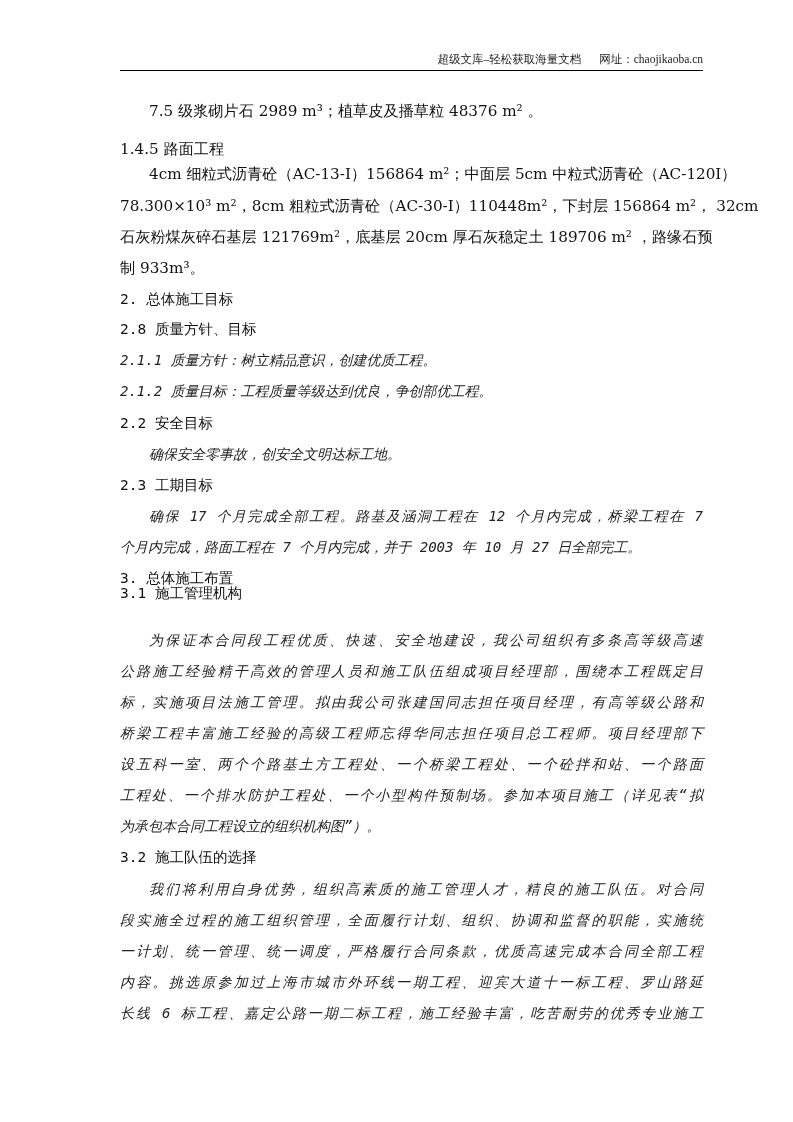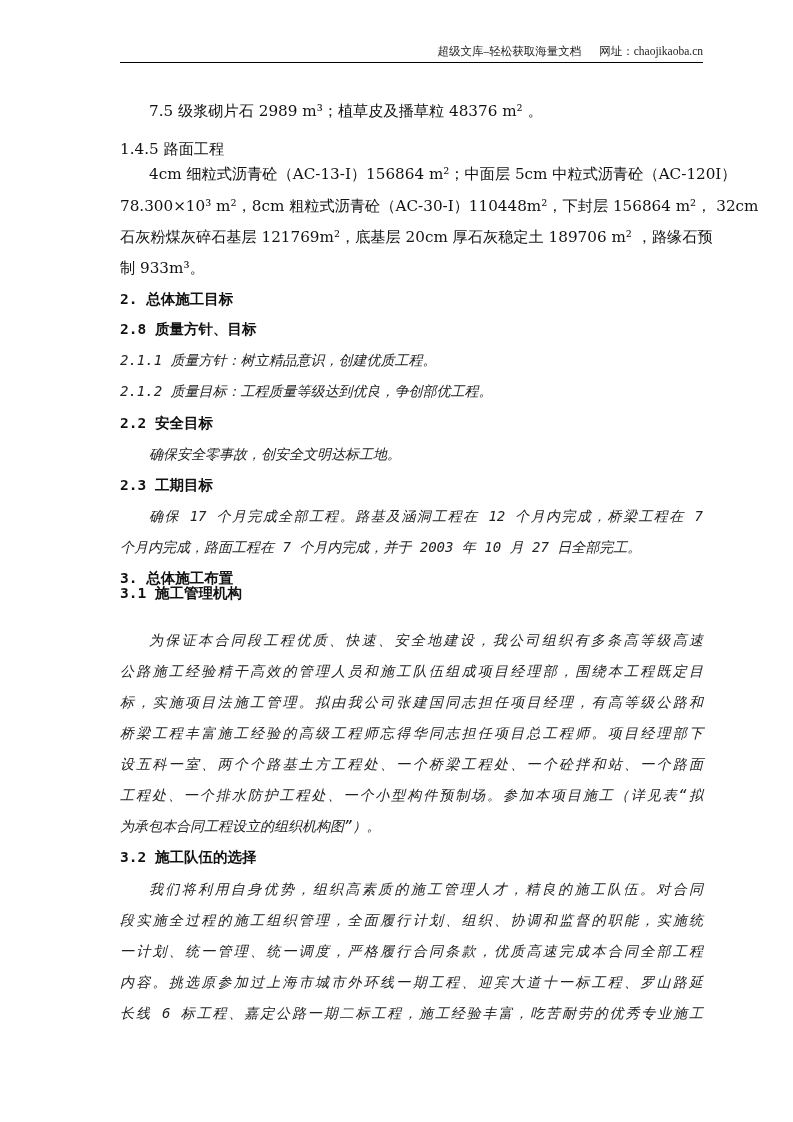--- a/index.html
+++ b/index.html
@@ -1,26 +1,26 @@
 <!DOCTYPE html>
 <html><head>
 <meta charset="utf-8">
 <style>
   html, body { margin: 0; padding: 0; background: #ffffff; }
   body { width: 793px; height: 1122px; position: relative; overflow: hidden;
          font-family: "DejaVu Serif", "Liberation Serif", serif; color: #111; }
-  .header { position: absolute; left: 120px; top: 44px; width: 583px; height: 18px;
+  .header { position: absolute; left: 120px; top: 52px; width: 583px; height: 18px;
             border-bottom: 1.3px solid #000; }
   .header-text { position: absolute; right: 0; top: 0; font-size: 11.5px; color: #222;
                  font-family: "Liberation Serif", "DejaVu Serif", serif; white-space: nowrap; }
   .header-text .gap { display: inline-block; width: 18px; }
   .page { position: absolute; left: 120px; top: 95px; width: 583px; }
   .line { position: absolute; left: 0; white-space: nowrap; font-size: 15.2px; line-height: 20px; }
   .indent { left: 29px; }
-  .h { font-family: "DejaVu Sans Mono", "Liberation Mono", monospace; font-weight: bold; font-size: 14.5px; }
+  .h { font-family: "DejaVu Sans Mono", "Liberation Mono", monospace; font-weight: normal; font-size: 14.5px; }
   .mono { font-family: "DejaVu Sans Mono", "Liberation Mono", monospace; font-size: 14px; color: #222; font-style: italic; }
   .just { text-align: justify; text-align-last: justify; width: 583px; }
   .just.indent { width: 554px; }
 </style>
 </head>
 <body>
 
 <div class="header">
   <div class="header-text">
     <span>超级文库–轻松获取海量文档</span><span class="gap"></span><span>网址：chaojikaoba.cn</span>

